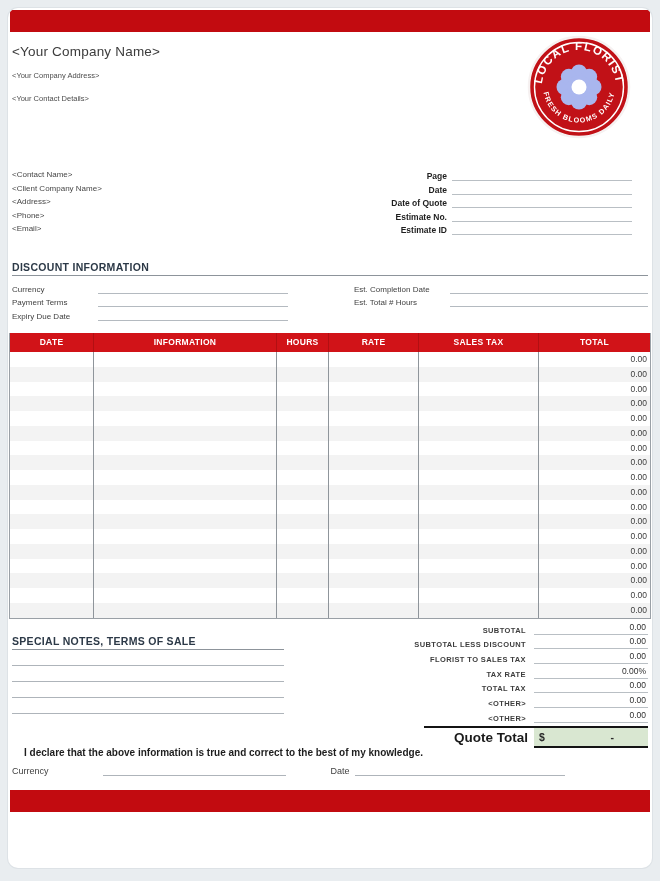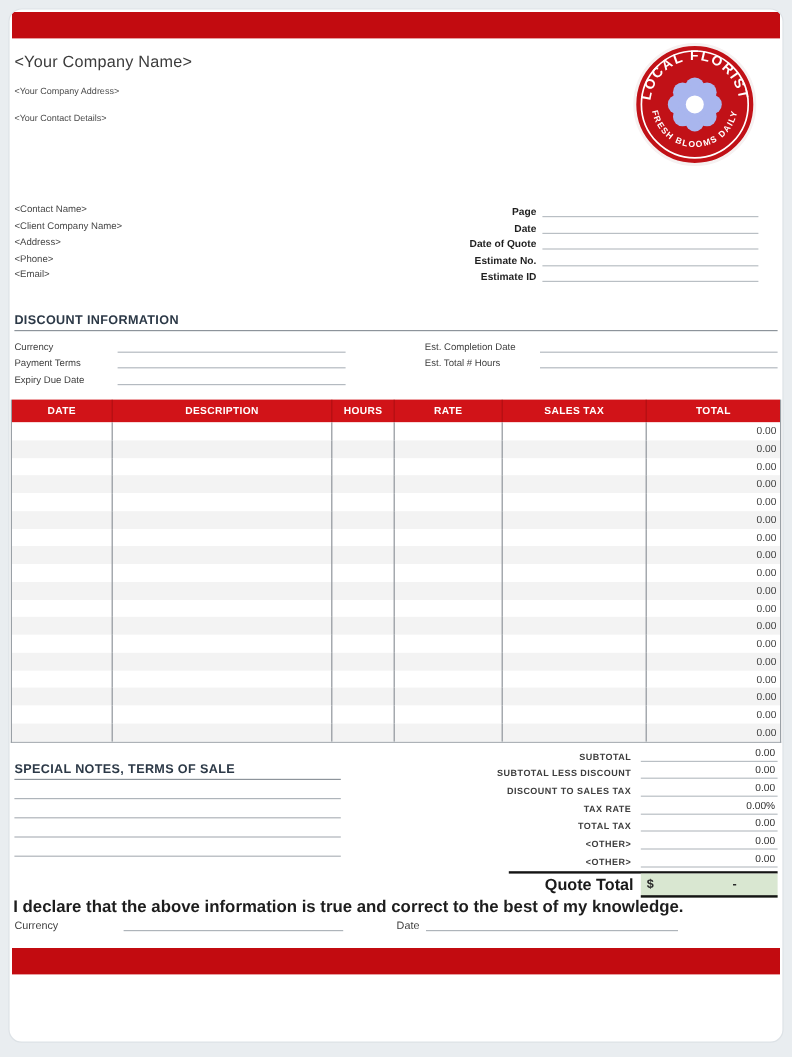--- a/index.html
+++ b/index.html
@@ -57,21 +57,21 @@
                  letter-spacing:.4px; padding-right:8px; }
   .totrow .val { width:114px; text-align:right; font-size:8.5px; color:#2f2f2f;
                  border-bottom:1px solid #b9bfc4; padding-right:2px; line-height:13px; }
   .quoterow { display:flex; align-items:stretch; margin-left:86px; margin-top:3px;
               border-top:2.5px solid #141414; height:22px; }
   .quoterow .qlbl { flex:1; text-align:right; font-size:13.5px; font-weight:bold; color:#1a1a1a; padding-right:6px; line-height:20px; }
   .quoterow .qcell { width:114px; background:#d9e7d1; border-bottom:2.5px solid #141414;
                      display:flex; justify-content:space-between; align-items:center;
                      font-size:10.5px; font-weight:bold; color:#2a2a2a; padding:0 6px 0 5px; }
 
-  .declaration { position:absolute; left:3px; top:739px; font-size:14px; font-weight:bold; color:#1e1e1e; }
+  .declaration { position:absolute; left:16px; top:739px; font-size:10px; font-weight:bold; color:#1e1e1e; }
   .signrow { position:absolute; left:4px; top:756px; display:flex; align-items:flex-end; }
   .signrow .lbl { font-size:9px; color:#3f3f3f; }
   .signrow .sline { border-bottom:1px solid #aeb4ba; height:12px; }
   .signrow .s1 { width:183px; margin-left:54px; }
   .signrow .datelbl { margin-left:45px; }
   .signrow .s2 { width:210px; margin-left:5px; }
 </style>
 </head>
 <body>
 
@@ -170,21 +170,21 @@
             <span class="lbl">Est. Total # Hours</span>
             <span class="blank"></span>
           </div>
         </div>
     </div>
   </div>
 
   <div class="items">
     <div class="thead" id="table-header">
         <div class="th">DATE</div>
-        <div class="th">DESCRIPTION</div>
+        <div class="th">INFORMATION</div>
         <div class="th">HOURS</div>
         <div class="th">RATE</div>
         <div class="th">SALES TAX</div>
         <div class="th">TOTAL</div>
       </div>
     <div id="table-body">
         <div class="trow">
           <div class="tcell"></div>
           <div class="tcell"></div>
           <div class="tcell"></div>
@@ -345,21 +345,21 @@
     <div id="totals-rows">
         <div class="totrow">
           <span class="lbl">SUBTOTAL</span>
           <span class="val">0.00</span>
         </div>
         <div class="totrow">
           <span class="lbl">SUBTOTAL LESS DISCOUNT</span>
           <span class="val">0.00</span>
         </div>
         <div class="totrow">
-          <span class="lbl">DISCOUNT TO SALES TAX</span>
+          <span class="lbl">FLORIST TO SALES TAX</span>
           <span class="val">0.00</span>
         </div>
         <div class="totrow">
           <span class="lbl">TAX RATE</span>
           <span class="val">0.00%</span>
         </div>
         <div class="totrow">
           <span class="lbl">TOTAL TAX</span>
           <span class="val">0.00</span>
         </div>

